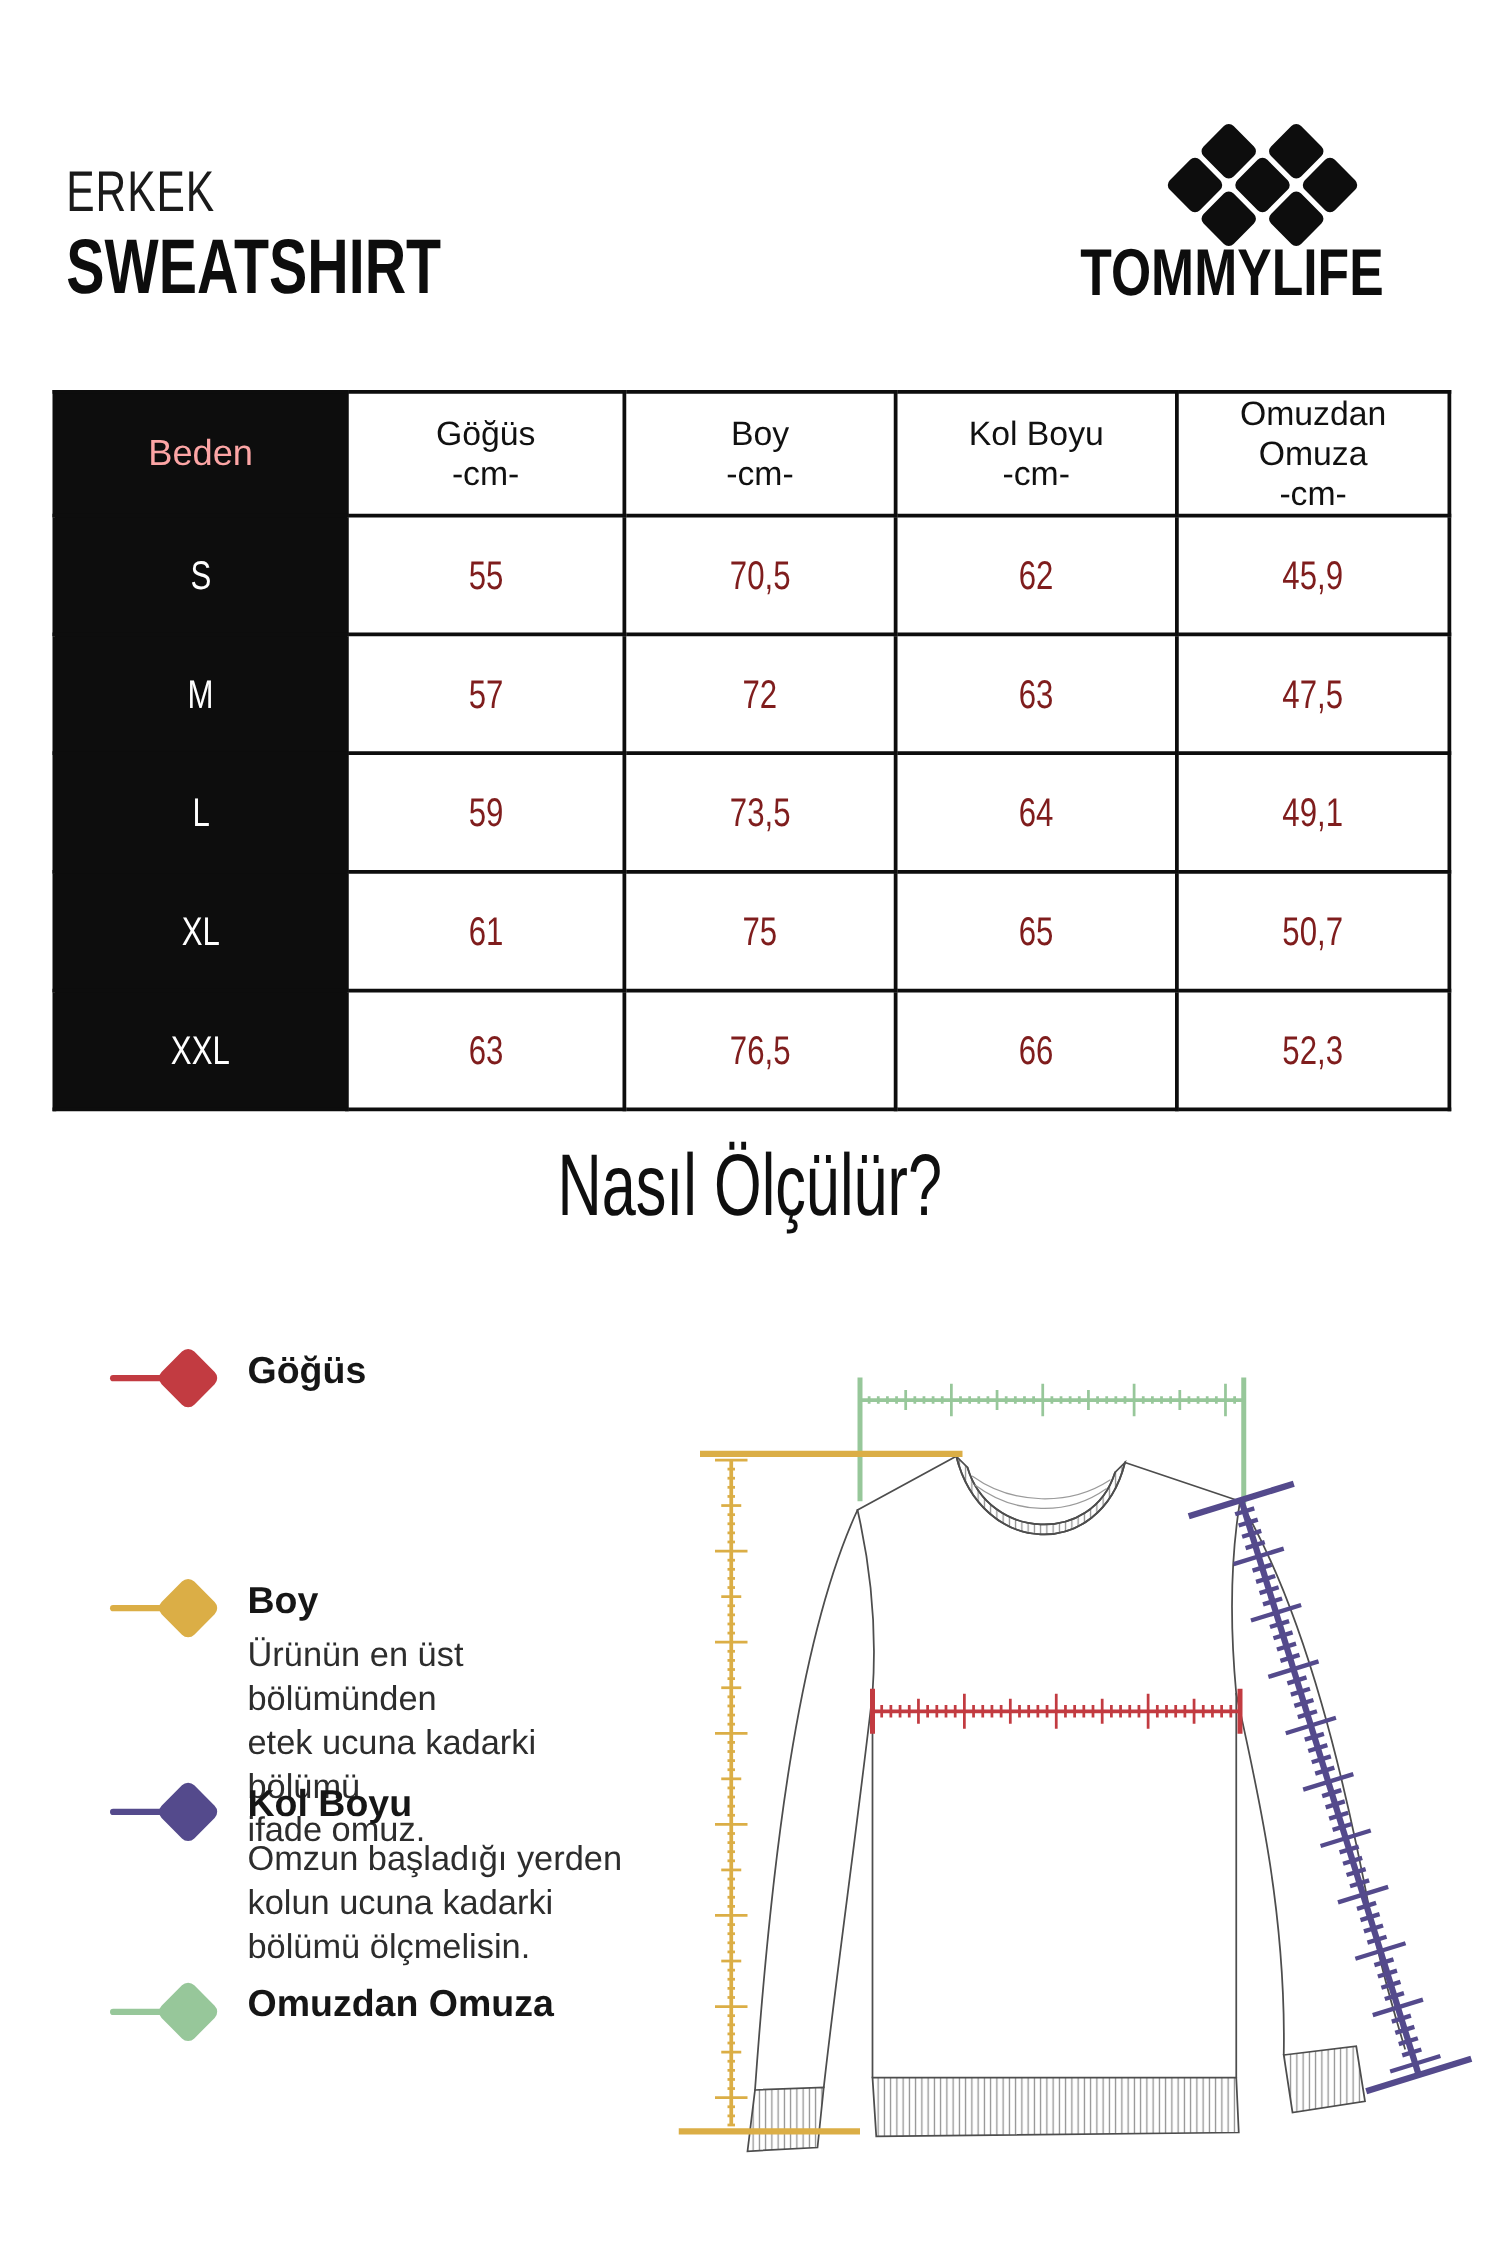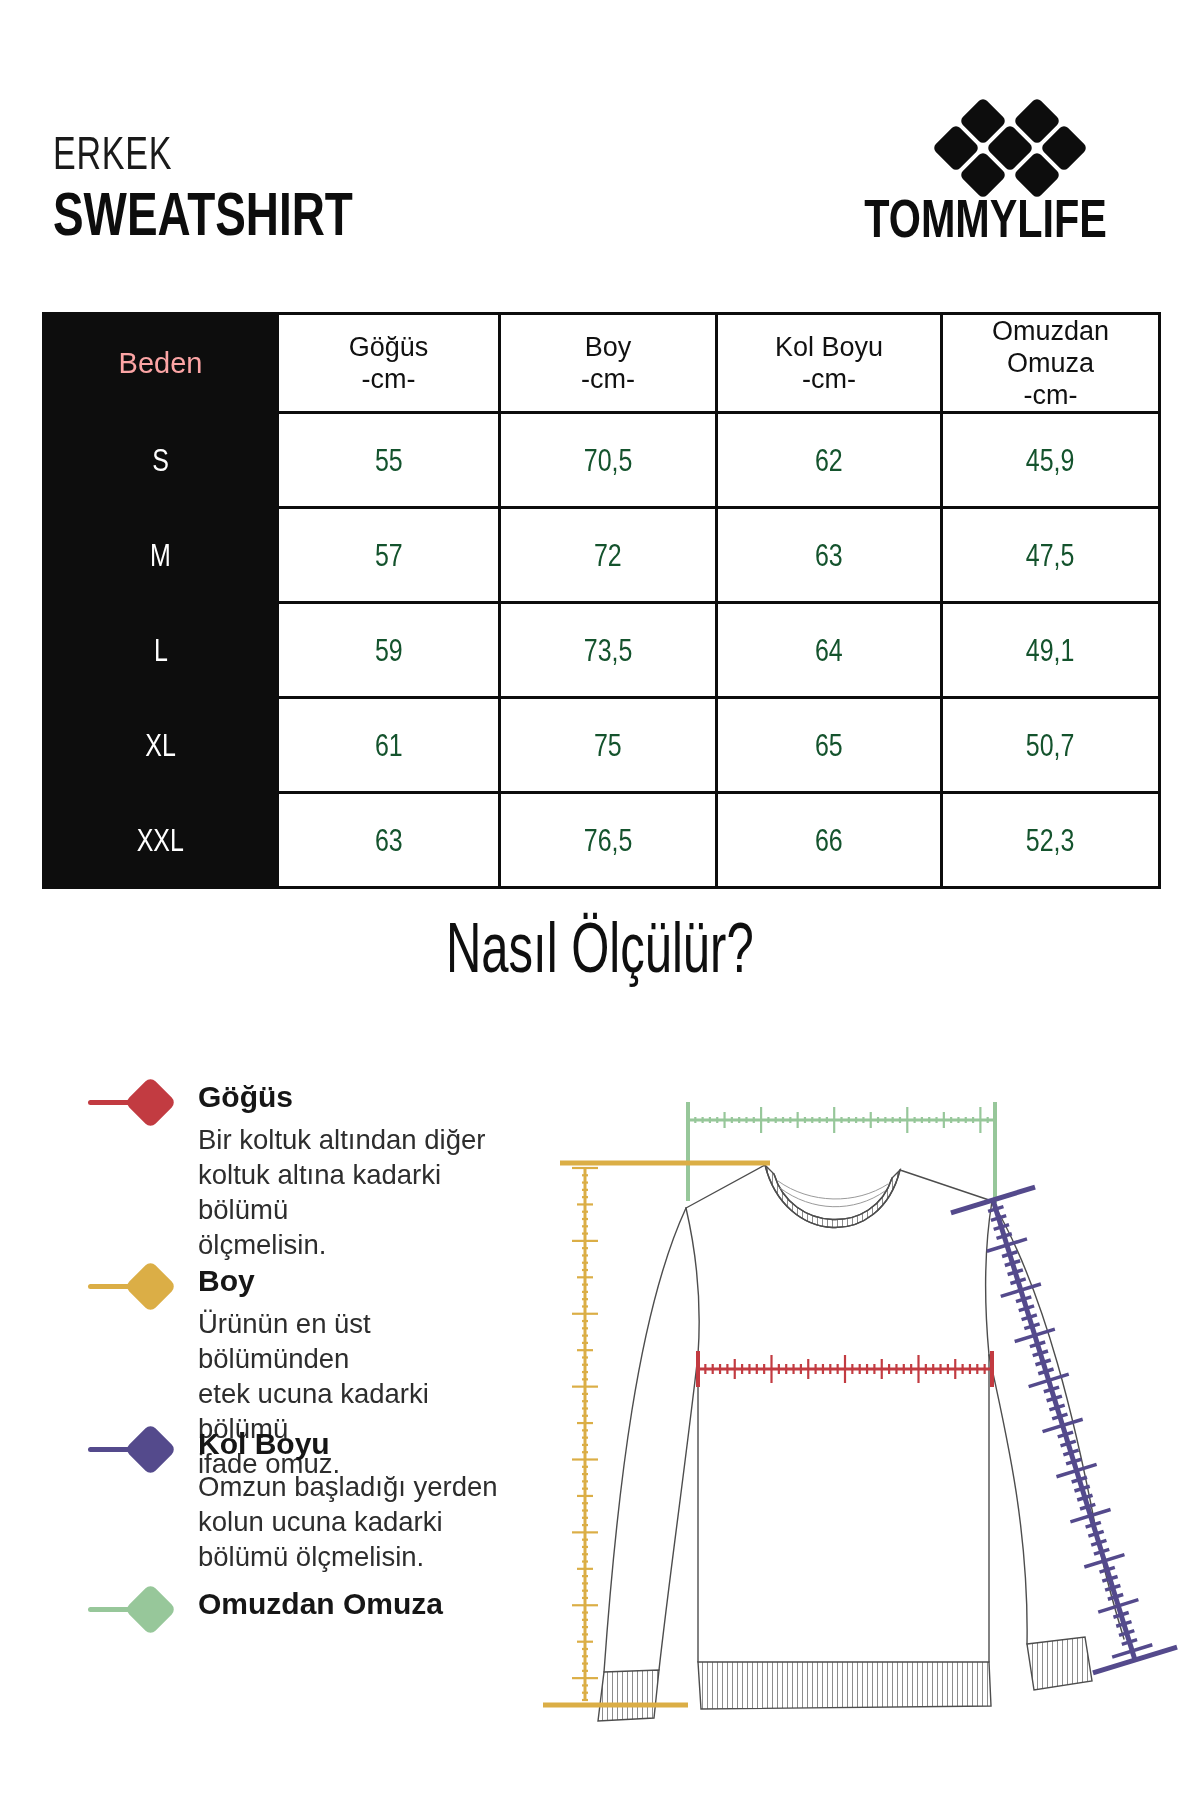--- a/index.html
+++ b/index.html
@@ -17,21 +17,21 @@
   #brand-wordmark{position:absolute;left:830px;top:188px;width:360px;text-align:left;
                   font-size:53px;font-weight:700;color:#0d0d0d;}
 
   
   #size-table{position:absolute;left:42px;top:312px;border-collapse:collapse;table-layout:fixed;}
   #size-table th,#size-table td{border:3px solid #0d0d0d;text-align:center;vertical-align:middle;
     padding:0;font-weight:400;}
   #size-table thead th{height:90px;font-size:27px;line-height:32px;white-space:pre-line;background:#fff;color:#111;}
   #size-table thead th.col-beden{background:#0d0d0d;color:#fca5a5;font-size:29px;}
   #size-table tbody th{background:#0d0d0d;color:#fff;font-size:32px;height:92px;}
-  #size-table tbody td{font-size:32px;color:#14532d;background:#fff;}
+  #size-table tbody td{font-size:32px;color:#7f1d1d;background:#fff;}
 
   
   #how-title{position:absolute;left:0;top:908px;width:1200px;text-align:center;
              font-size:70px;font-weight:400;color:#0f0f0f;}
   #how-title .condc{transform:scaleX(0.70);}
 
   .legend-item{position:absolute;left:88px;width:420px;}
   .legend-marker{position:absolute;left:0;top:6px;width:92px;height:42px;}
   .legend-line{position:absolute;left:0;top:16px;width:58px;height:5px;border-radius:3px;}
   .legend-diamond{position:absolute;left:44px;top:0;width:37px;height:37px;border-radius:7px;
@@ -133,23 +133,20 @@
     <span class="condc">Nasıl Ölçülür?</span>
   </div>
 
   <div id="legend">
       <div class="legend-item" style="top: 1078px;">
         <span class="legend-marker">
           <span class="legend-line" style="background:#c23b41"></span>
           <span class="legend-diamond" style="background:#c23b41"></span>
         </span>
         <h3 class="legend-title">Göğüs</h3>
-        <p class="legend-desc">Bir koltuk altından diğer
-koltuk altına kadarki bölümü
-ölçmelisin.</p>
       </div>
       <div class="legend-item" style="top: 1262px;">
         <span class="legend-marker">
           <span class="legend-line" style="background:#dbae46"></span>
           <span class="legend-diamond" style="background:#dbae46"></span>
         </span>
         <h3 class="legend-title">Boy</h3>
         <p class="legend-desc">Ürünün en üst bölümünden
 etek ucuna kadarki bölümü
 ifade omuz.</p>

